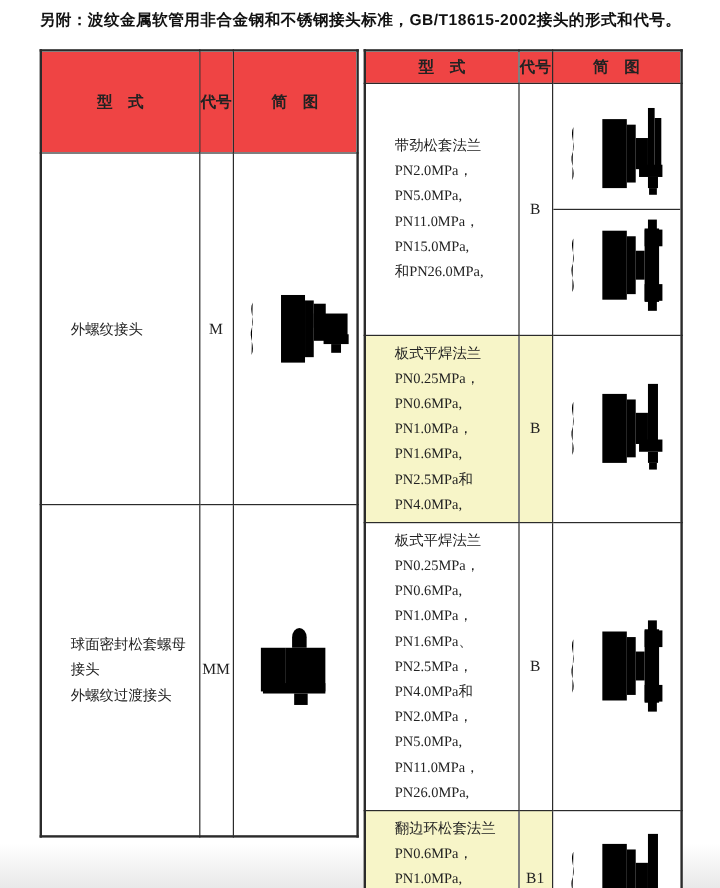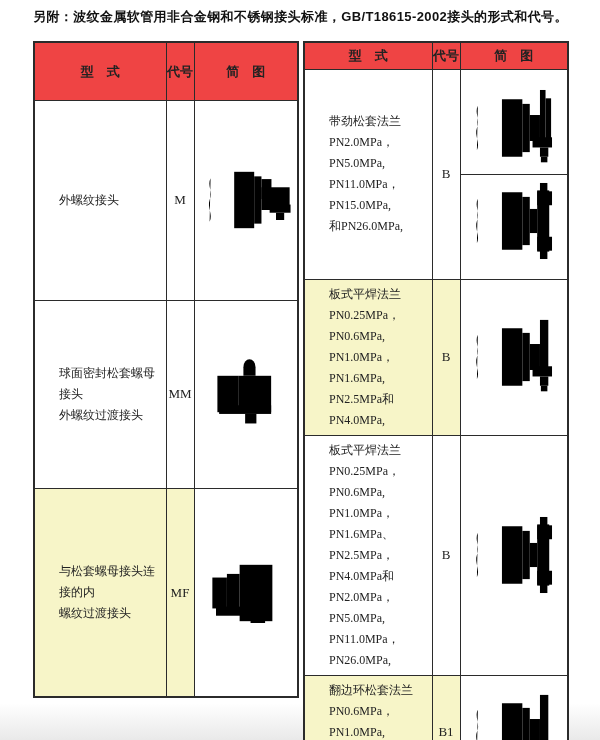--- a/index.html
+++ b/index.html
@@ -194,32 +194,20 @@
             </td>
       </tr>
       <tr style="height:87px">
         <td class="type-cell">球面密封松套螺母接头
 外螺纹过渡接头</td>
         <td class="code-cell">MM</td>
         <td class="diag-cell">
               <div class="diag-box">
           <svg class="diagram" width="100" height="78" viewBox="0 0 110 90">
                   <use href="#sym-mm-adapter"></use>
-                </svg>
-        </div>
-            </td>
-      </tr>
-      <tr style="height:96px">
-        <td class="type-cell hl">与松套螺母接头连接的内
-螺纹过渡接头</td>
-        <td class="code-cell hl">MF</td>
-        <td class="diag-cell">
-              <div class="diag-box">
-          <svg class="diagram" width="100" height="84" viewBox="0 0 110 90">
-                  <use href="#sym-mf-adapter"></use>
                 </svg>
         </div>
             </td>
       </tr>
     </tbody>
       </table>
 
     <table class="conn-table">
       <colgroup>
           <col style="width:128px">

